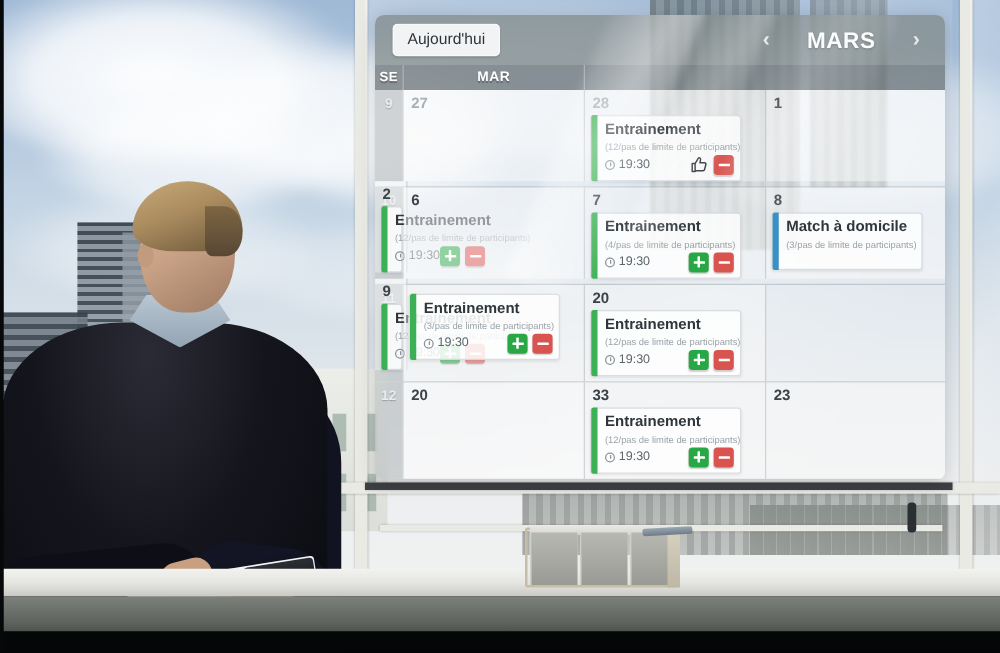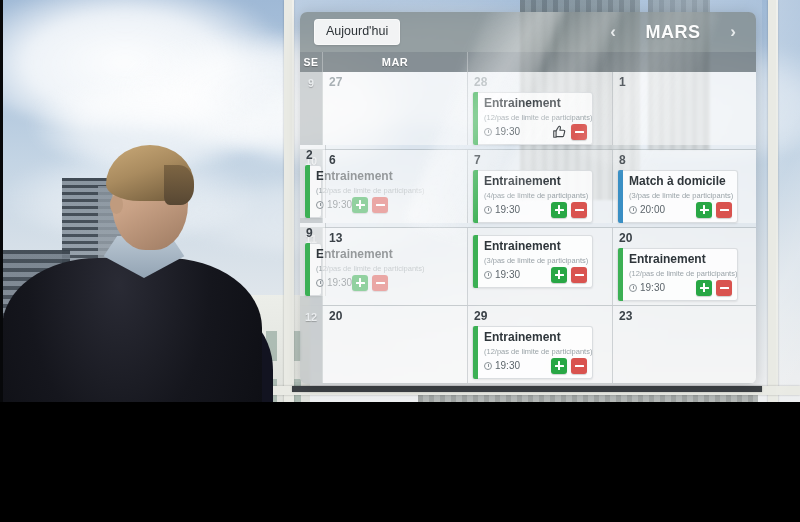--- a/index.html
+++ b/index.html
@@ -6,21 +6,21 @@
 
   html, body {
     width: 800px; height: 522px;
     overflow: hidden;
     font-family: "Liberation Sans", sans-serif;
     background: #000;
   }
 
   #stage {
     position: relative;
-    width: 800px; height: 402px;
+    width: 800px; height: 522px;
     overflow: hidden;
     background: #0b0d10;
   }
 
   
   #photo {
     position: absolute; inset: 0;
     overflow: hidden;
   }
 
@@ -593,34 +593,20 @@
                 </div>
               </div>
             </div>
           </div>
           <div class="day-cell">
             <div class="day-num">8</div>
             <div class="event">
               <span class="bar" style="background: rgb(58, 143, 196);"></span>
               <div class="ev-title">Match à domicile</div>
               <div class="ev-sub">(3/pas de limite de participants)</div>
-              <div class="ev-foot">
-                <div class="ev-time">
-                  <span class="clock"></span>
-                  <span>20:00</span>
-                </div>
-                <div class="ev-actions">
-                  <span class="act add">
-                    <i class="glyph"></i>
-                  </span>
-                  <span class="act rem">
-                    <i class="glyph"></i>
-                  </span>
-                </div>
-              </div>
             </div>
           </div>
           <div class="day-cell alt">
             <div class="day-num">9</div>
             <div class="event">
               <span class="bar" style="background: rgb(60, 176, 84);"></span>
               <div class="ev-title">Entrainement</div>
               <div class="ev-sub">(12/pas de limite de participants)</div>
               <div class="ev-foot">
                 <div class="ev-time">
@@ -634,23 +620,20 @@
                   <span class="act rem">
                     <i class="glyph"></i>
                   </span>
                 </div>
               </div>
             </div>
           </div>
         </div>
         <div class="cal-row">
           <div class="wk-cell">11</div>
-          <div class="day-cell">
-            <div class="day-num">13</div>
-          </div>
           <div class="day-cell alt">
             <div class="event">
               <span class="bar" style="background: rgb(60, 176, 84);"></span>
               <div class="ev-title">Entrainement</div>
               <div class="ev-sub">(3/pas de limite de participants)</div>
               <div class="ev-foot">
                 <div class="ev-time">
                   <span class="clock"></span>
                   <span>19:30</span>
                 </div>
@@ -687,21 +670,21 @@
               </div>
             </div>
           </div>
         </div>
         <div class="cal-row">
           <div class="wk-cell">12</div>
           <div class="day-cell">
             <div class="day-num">20</div>
           </div>
           <div class="day-cell alt">
-            <div class="day-num">29</div>
+            <div class="day-num">33</div>
             <div class="event">
               <span class="bar" style="background: rgb(60, 176, 84);"></span>
               <div class="ev-title">Entrainement</div>
               <div class="ev-sub">(12/pas de limite de participants)</div>
               <div class="ev-foot">
                 <div class="ev-time">
                   <span class="clock"></span>
                   <span>19:30</span>
                 </div>
                 <div class="ev-actions">

